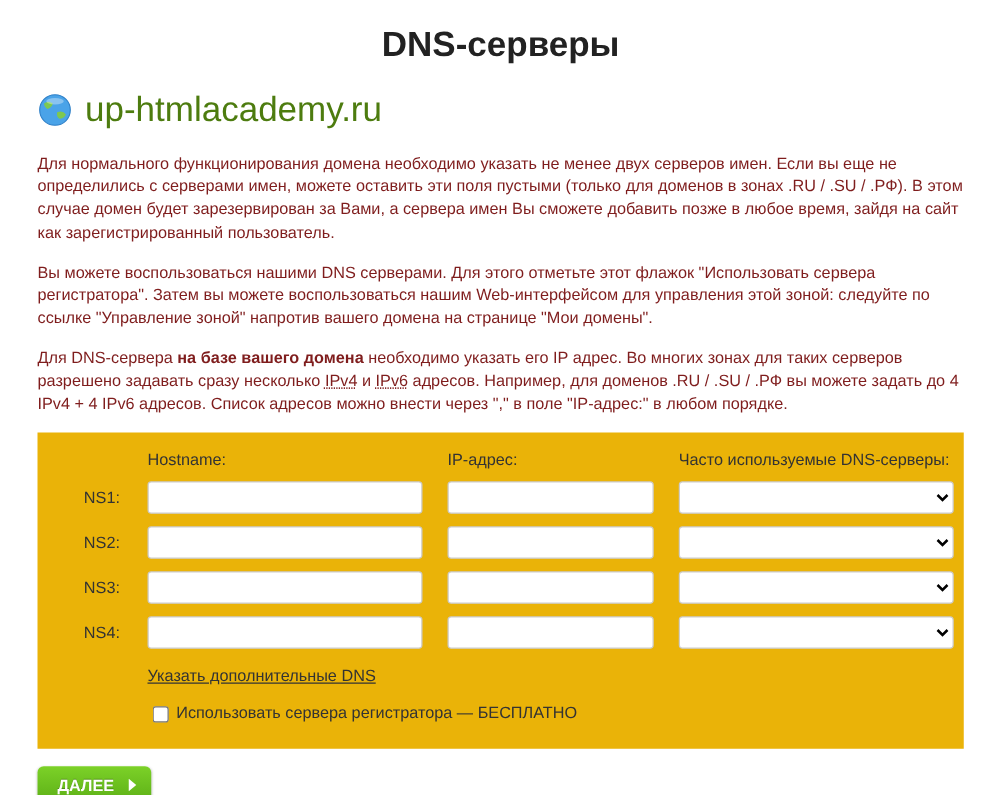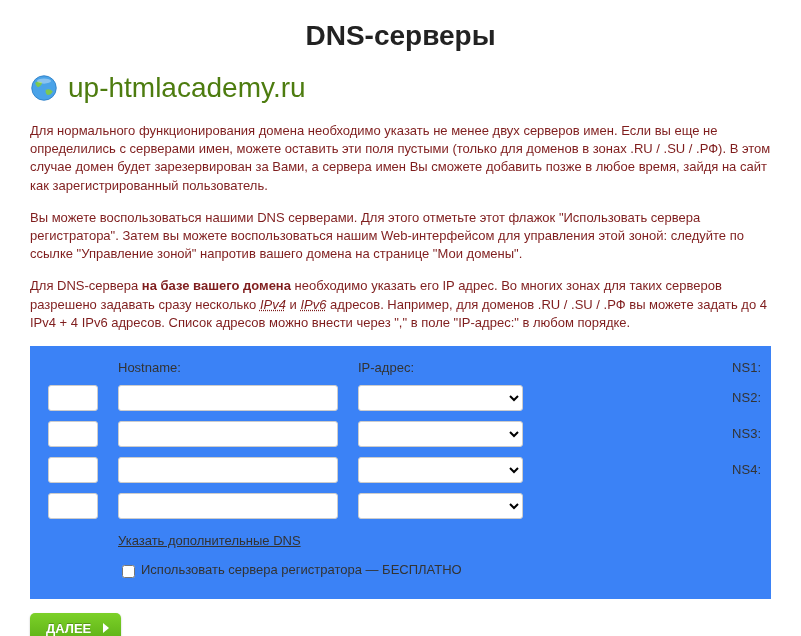--- a/index.html
+++ b/index.html
@@ -37,24 +37,23 @@
   }
   p.intro {
     margin: 0 0 14px 0;
     line-height: 1.4;
     color: #7f1d1d;
   }
   p.intro b { font-weight: bold; }
   .link-underline {
     text-decoration: underline dotted;
     cursor: help;
-    font-style: italic;
   }
   .form-panel {
-    background: #3b82f6;
+    background: #eab308;
     padding: 14px 18px 18px 18px;
     margin-top: 10px;
   }
   .form-grid {
     display: grid;
     grid-template-columns: 50px 220px 165px 220px;
     column-gap: 20px;
     row-gap: 10px;
     align-items: center;
   }
@@ -143,20 +142,21 @@
 <p class="intro">
   <span>Для DNS-сервера </span><b>на базе вашего домена</b><span> необходимо указать его IP адрес. Во многих зонах для таких серверов разрешено задавать сразу несколько </span><span class="link-underline">IPv4</span><span> и </span><span class="link-underline">IPv6</span><span> адресов. Например, для доменов .RU / .SU / .РФ вы можете задать до 4 IPv4 + 4 IPv6 адресов. Список адресов можно внести через "," в поле "IP-адрес:" в любом порядке.</span>
 </p>
 
 <div class="form-panel">
   <div class="form-grid">
 
     <div></div>
     <div class="header-row">Hostname:</div>
     <div class="header-row">IP-адрес:</div>
+    <div class="header-row">Часто используемые DNS-серверы:</div>
 
     <div class="row-label">NS1:</div>
     <input class="text-in" type="text" style="">
     <input class="text-in" type="text" style="">
     <select class="sel"><option></option></select>
 
     <div class="row-label">NS2:</div>
     <input class="text-in" type="text" style="">
     <input class="text-in" type="text" style="">
     <select class="sel"><option></option></select>

